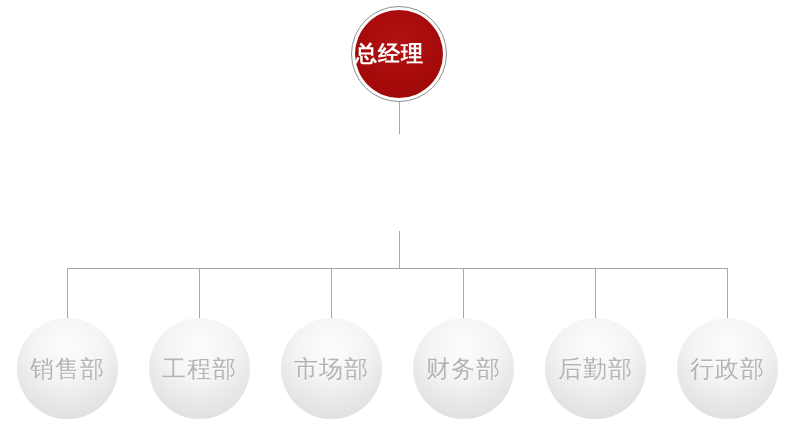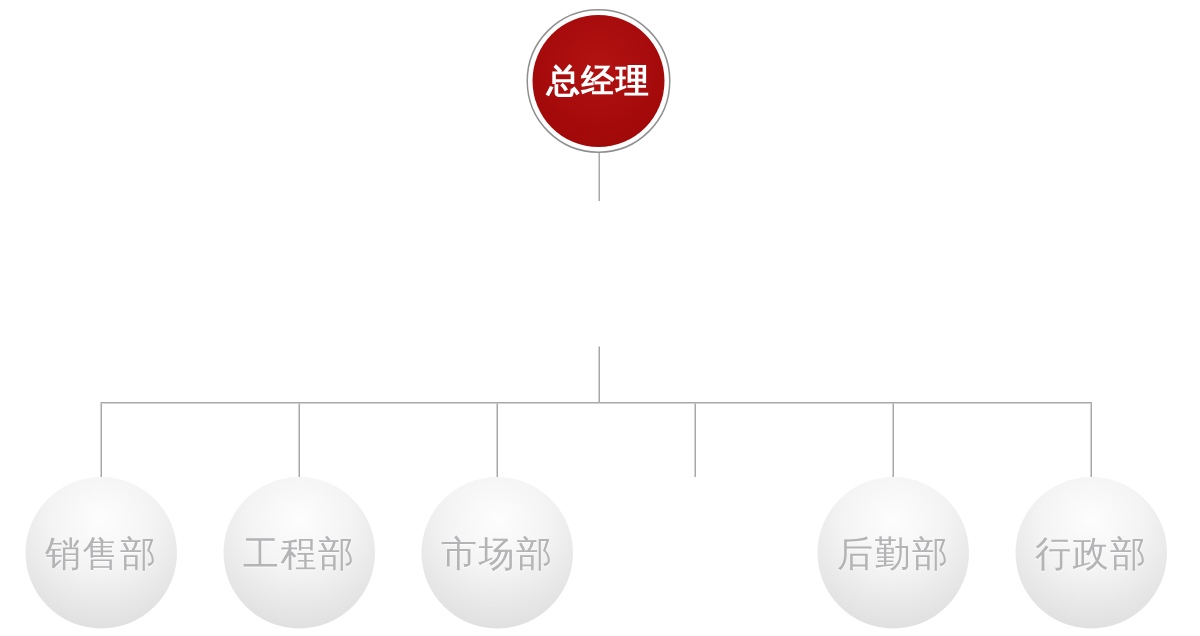--- a/index.html
+++ b/index.html
@@ -45,21 +45,21 @@
     display: flex;
     align-items: center;
     justify-content: center;
   }
   .ring .fill {
     width: 88px;
     height: 88px;
     border-radius: 50%;
     display: flex;
     align-items: center;
-    justify-content: center;
+    justify-content: flex-start;
     color: #ffffff;
     font-size: 22px;
     font-weight: 600;
     letter-spacing: 1px;
   }
   #node-root { left: 351px; top: 6px; }
   #node-root .fill {
     background: radial-gradient(circle at 50% 38%, #b21212 0%, #a50a0a 60%, #9c0808 100%);
   }
   #node-manager { left: 351px; top: 133px; }
@@ -115,20 +115,23 @@
 
   <div class="sphere" id="dept-0">
     <span>销售部</span>
   </div>
   <div class="sphere" id="dept-2">
     <span>市场部</span>
   </div>
   <div class="sphere" id="dept-1">
     <span>工程部</span>
   </div>
+  <div class="sphere" id="dept-3">
+    <span>财务部</span>
+  </div>
   <div class="sphere" id="dept-4">
     <span>后勤部</span>
   </div>
   <div class="sphere" id="dept-5">
     <span>行政部</span>
   </div>
 
 </div>
 
 </body></html>

